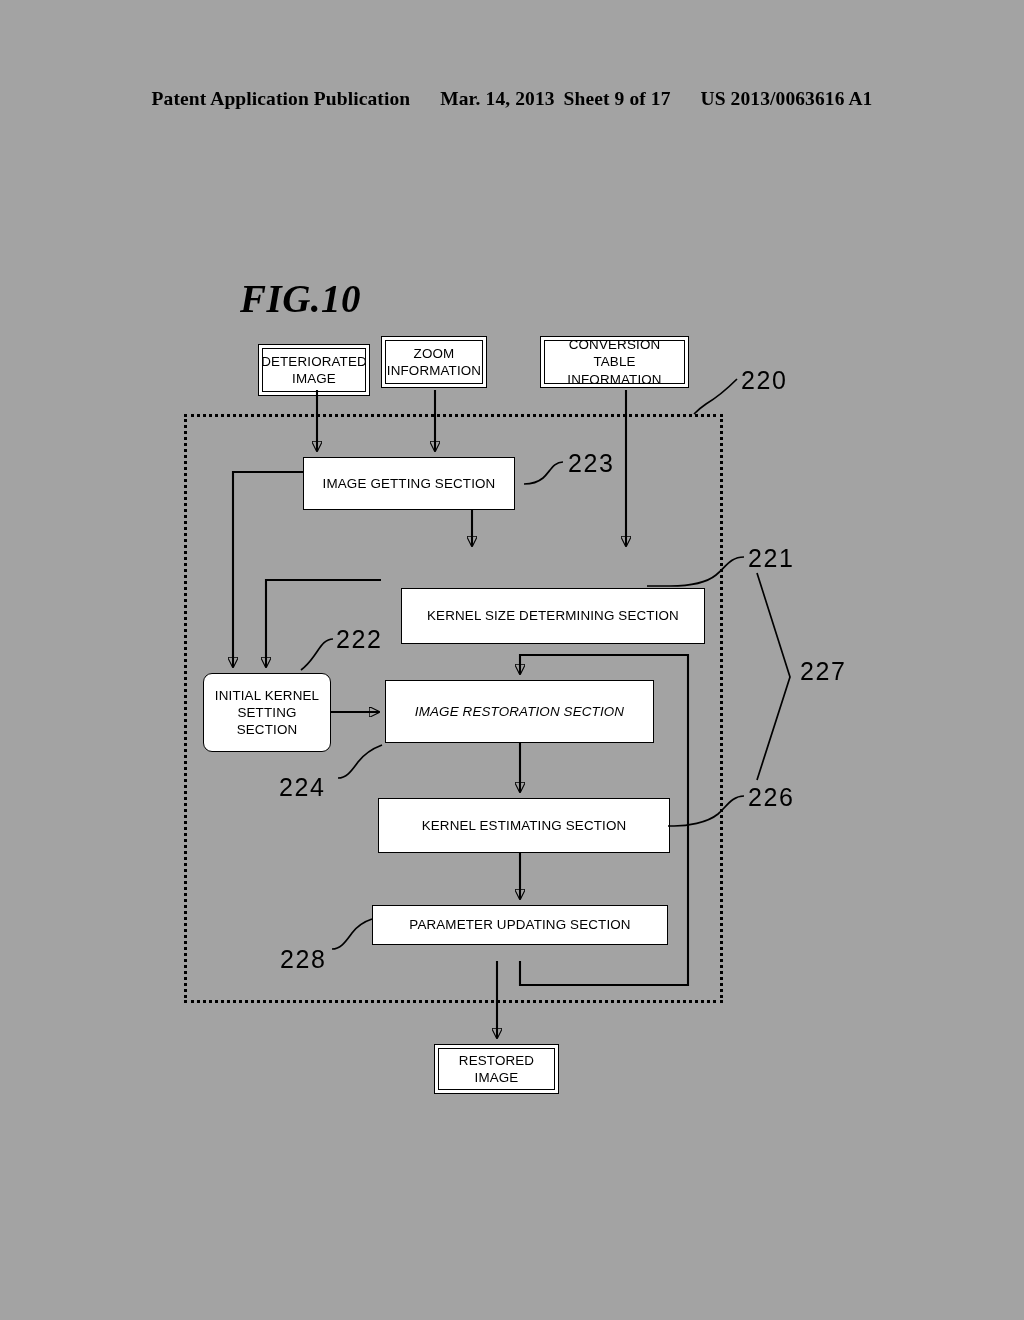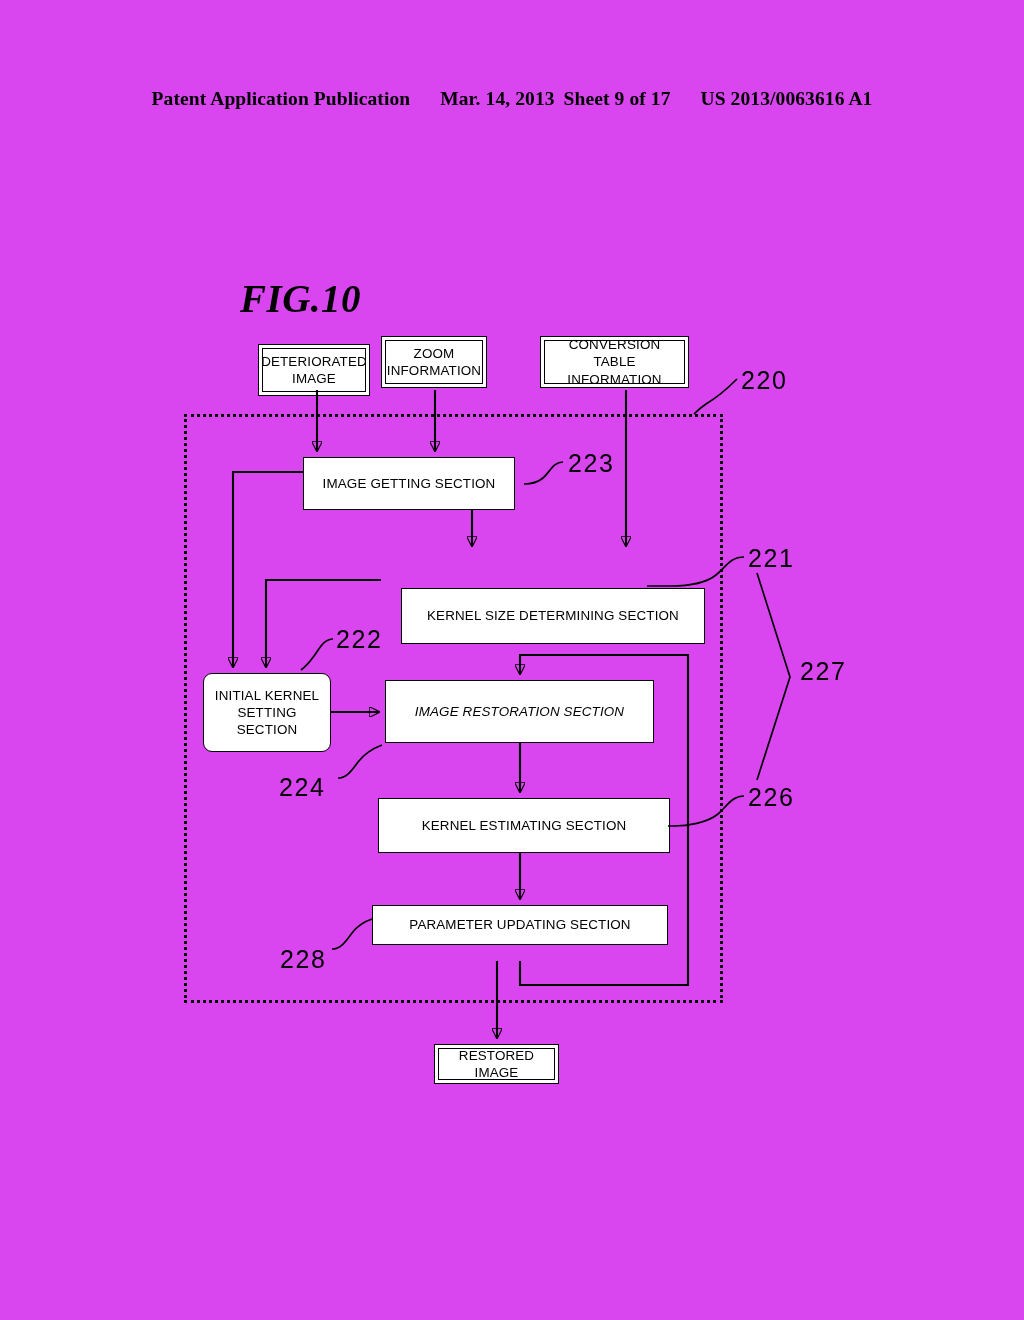--- a/index.html
+++ b/index.html
@@ -9,21 +9,21 @@
     background: #ffffff;
   }
   body {
     font-family: "Liberation Sans", sans-serif;
     color: #000000;
   }
   #page {
     position: relative;
     width: 1024px;
     height: 1320px;
-    background: #d946ef;
+    background: #a3a3a3;
     overflow: hidden;
   }
 
   
   #header {
     position: absolute;
     left: 0;
     top: 88px;
     width: 1024px;
     height: 26px;
@@ -184,21 +184,21 @@
       <span>SECTION</span>
     </span>
   </div>
 
   <div class="box" style="left:385px; top:680px; width:269px; height:63px;font-style:italic;">IMAGE RESTORATION SECTION</div>
 
   <div class="box" style="left:378px; top:798px; width:292px; height:55px;">KERNEL ESTIMATING SECTION</div>
 
   <div class="box" style="left:372px; top:905px; width:296px; height:40px;">PARAMETER UPDATING SECTION</div>
 
-  <div class="io-box" style="left:434px; top:1044px; width:125px; height:40px;">
+  <div class="io-box" style="left:434px; top:1044px; width:125px; height:50px;">
     <div class="inner">
       <span>
         <span>RESTORED</span><br>
         <span>IMAGE</span>
       </span>
     </div>
   </div>
 
   <div class="ref" style="left:741px; top:366px;">220</div>
   <div class="ref" style="left:568px; top:449px;">223</div>

